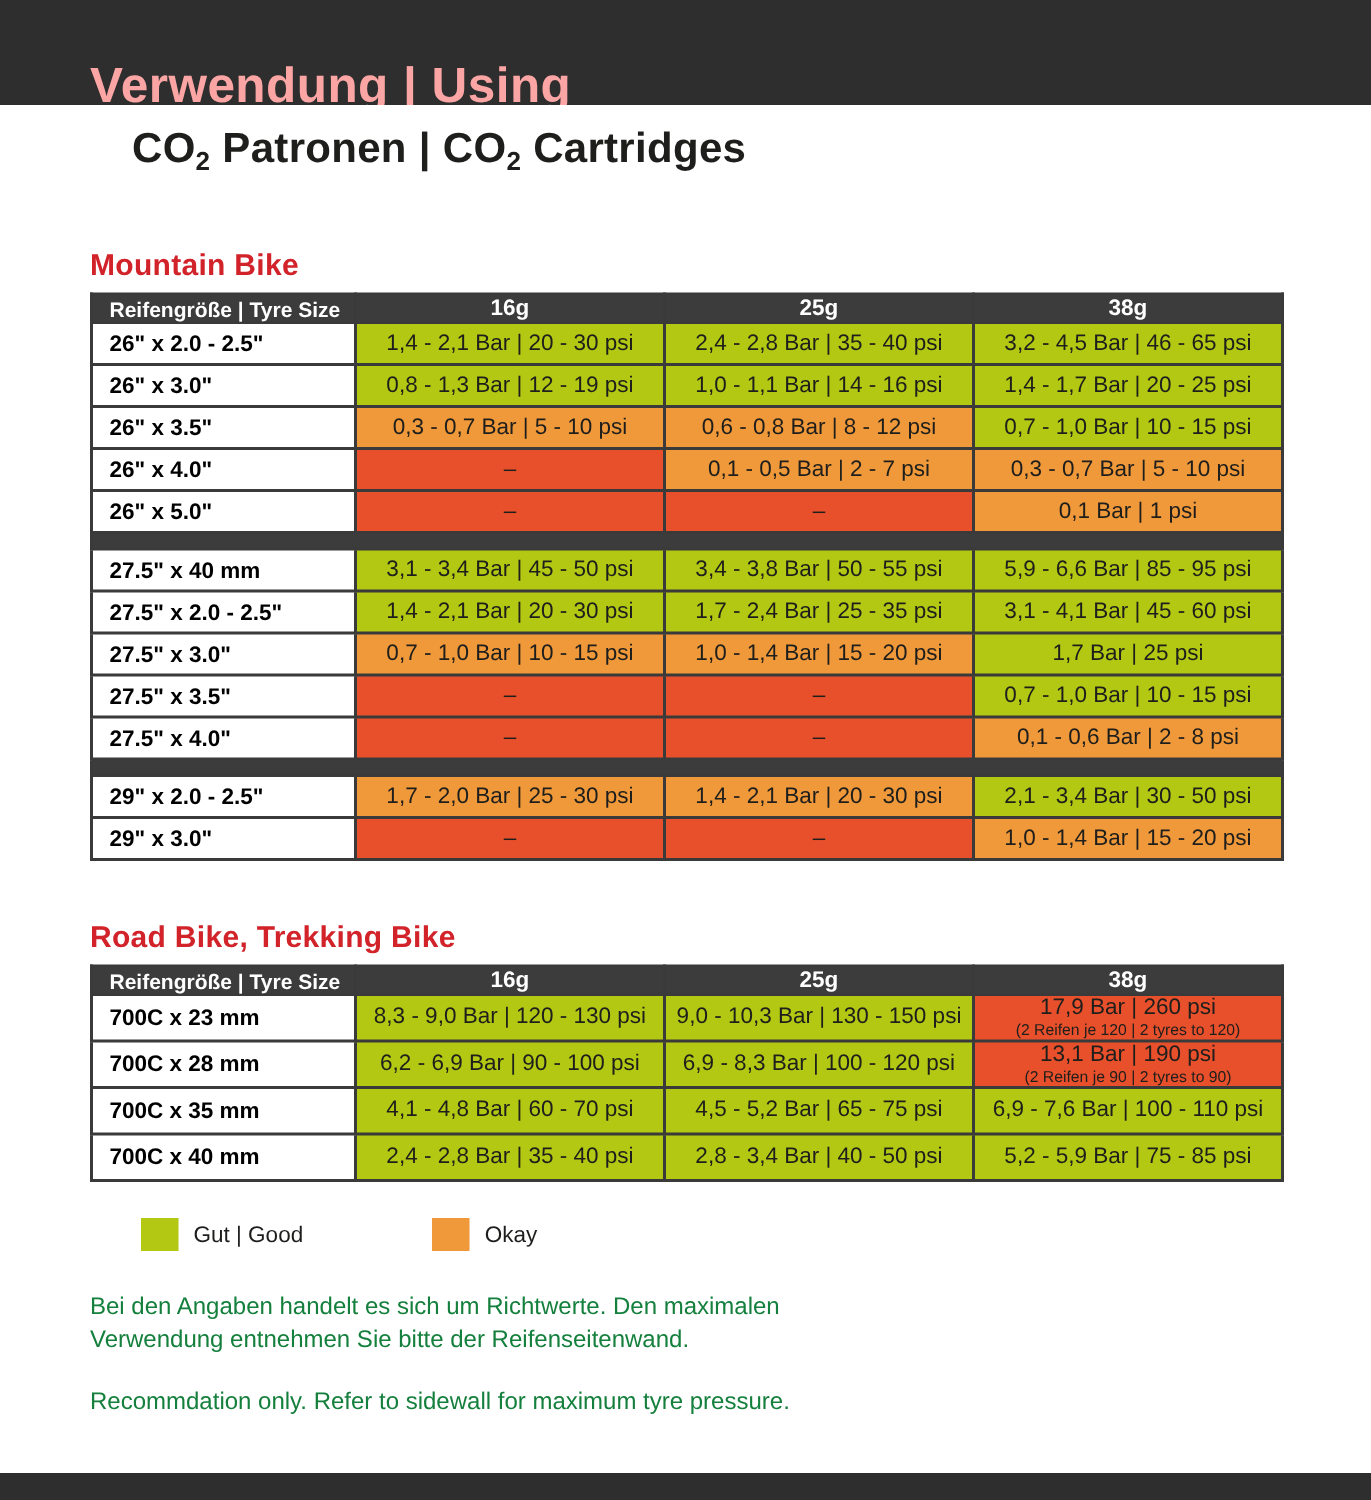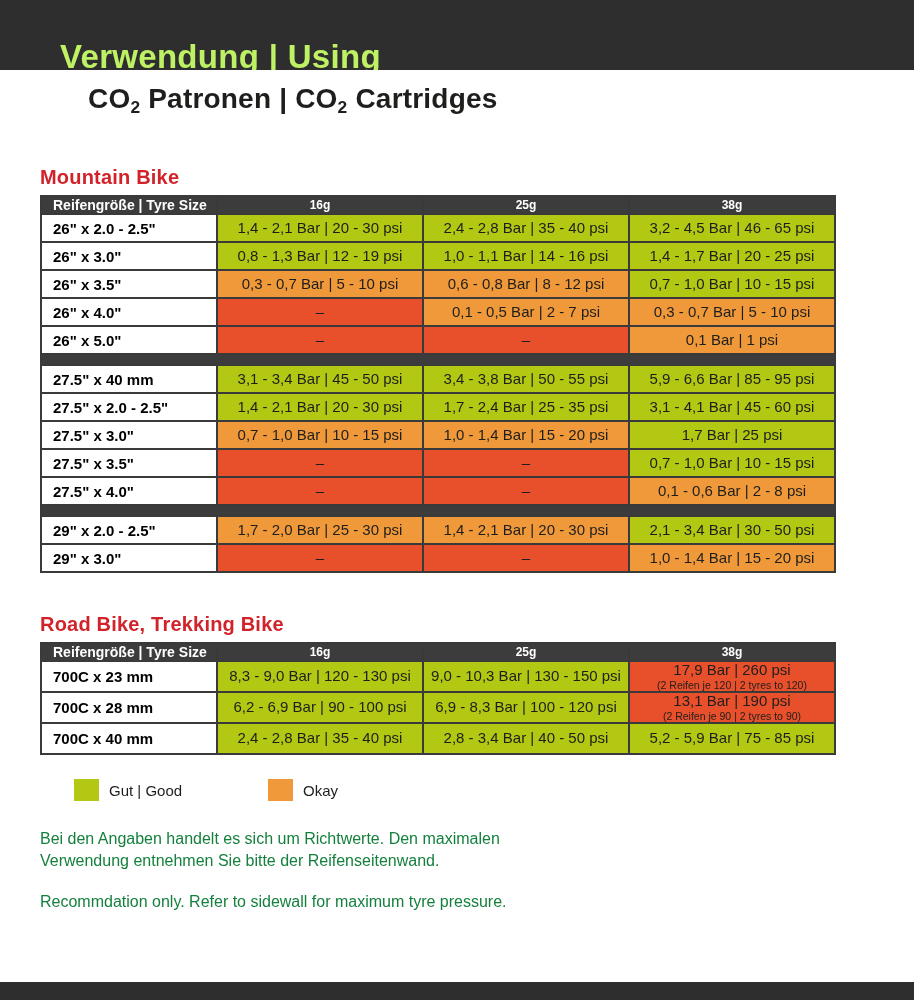--- a/index.html
+++ b/index.html
@@ -23,36 +23,36 @@
   }
 
   .top-bar {
     width: 914px; height: 70px;
     background: var(--bar-dark);
     overflow: hidden;
   }
   .top-title {
     margin: 40px 0 0 60px;
     font-size: 33px; line-height: 1.05;
-    font-weight: bold; color: #bef264;
+    font-weight: bold; color: #fca5a5;
     letter-spacing: 0.3px;
     white-space: nowrap;
   }
   .sub-title {
     margin: 13px 0 0 88px;
     font-size: 28px; font-weight: bold;
     color: var(--ink); letter-spacing: 0.2px;
     white-space: nowrap;
   }
   .sub-title .subscript {
     font-size: 0.62em;
     position: relative; top: 0.28em;
   }
 
-  .content { margin-left: 40px; width: 796px; }
+  .content { margin-left: 60px; width: 796px; }
 
   .section-heading {
     color: var(--red-heading);
     font-size: 20px; font-weight: bold;
     margin: 0 0 6px 0; letter-spacing: 0.2px;
   }
   .section-mountain { margin-top: 51px; }
   .section-road { margin-top: 40px; }
 
   table.pressure-table {
@@ -68,21 +68,21 @@
   .pressure-table thead tr { height: 14px; }
   .pressure-table thead th {
     background: var(--head-dark);
     color: #ffffff;
     font-size: 14px; font-weight: bold;
     text-align: center;
   }
   .pressure-table thead th.size-col {
     text-align: left; padding-left: 11px;
   }
-  .pressure-table thead th.g-col { font-size: 12px; }
+  .pressure-table thead th.g-col { font-size: 15px; }
 
   table.mountain tbody tr.data-row { height: 28px; }
   table.road tbody tr.data-row { height: 31px; }
 
   td.size {
     background: #ffffff;
     font-weight: bold; font-size: 15px;
     color: #000000;
     text-align: left; padding-left: 11px;
     white-space: nowrap;
@@ -365,20 +365,32 @@
             <td class="size">700C x 28 mm</td>
             <td class="val good">
               <div>6,2 - 6,9 Bar | 90 - 100 psi</div>
             </td>
             <td class="val good">
               <div>6,9 - 8,3 Bar | 100 - 120 psi</div>
             </td>
             <td class="val bad">
               <div>13,1 Bar | 190 psi</div>
               <div class="sub-note">(2 Reifen je 90 | 2 tyres to 90)</div>
+            </td>
+          </tr>
+          <tr class="data-row">
+            <td class="size">700C x 35 mm</td>
+            <td class="val good">
+              <div>4,1 - 4,8 Bar | 60 - 70 psi</div>
+            </td>
+            <td class="val good">
+              <div>4,5 - 5,2 Bar | 65 - 75 psi</div>
+            </td>
+            <td class="val good">
+              <div>6,9 - 7,6 Bar | 100 - 110 psi</div>
             </td>
           </tr>
           <tr class="data-row">
             <td class="size">700C x 40 mm</td>
             <td class="val good">
               <div>2,4 - 2,8 Bar | 35 - 40 psi</div>
             </td>
             <td class="val good">
               <div>2,8 - 3,4 Bar | 40 - 50 psi</div>
             </td>

